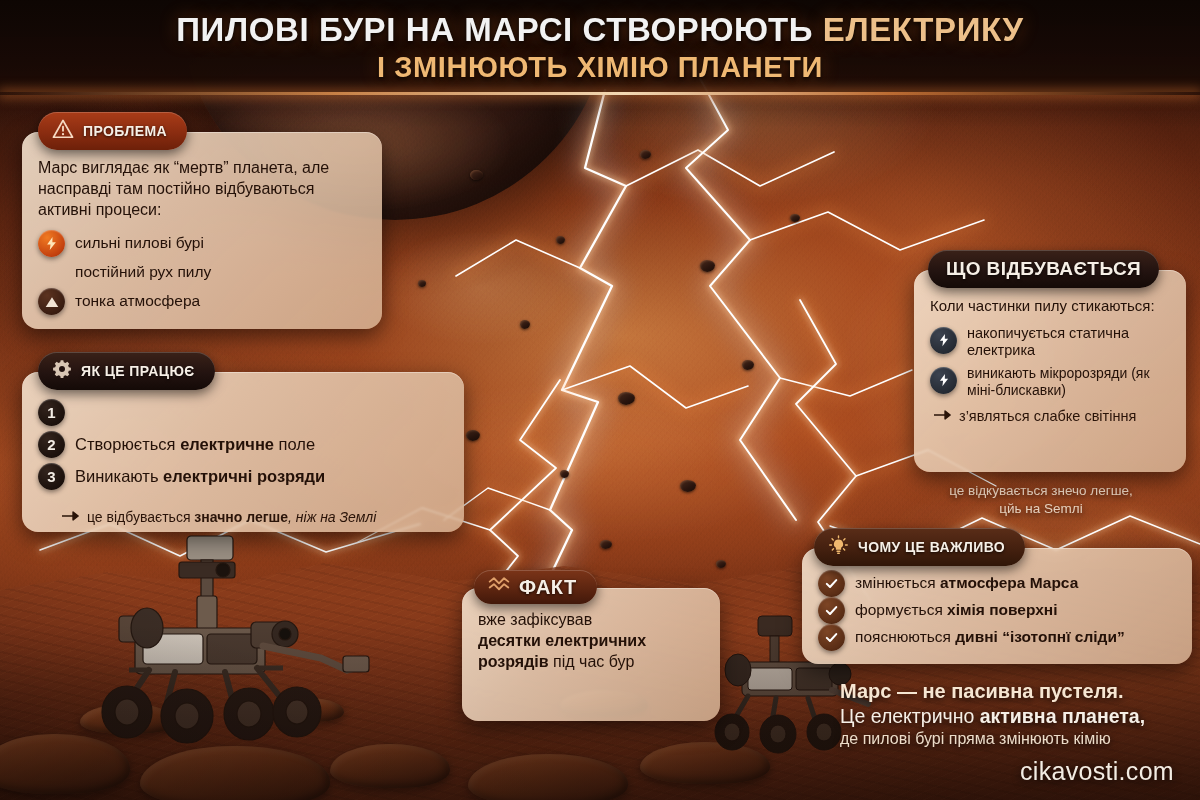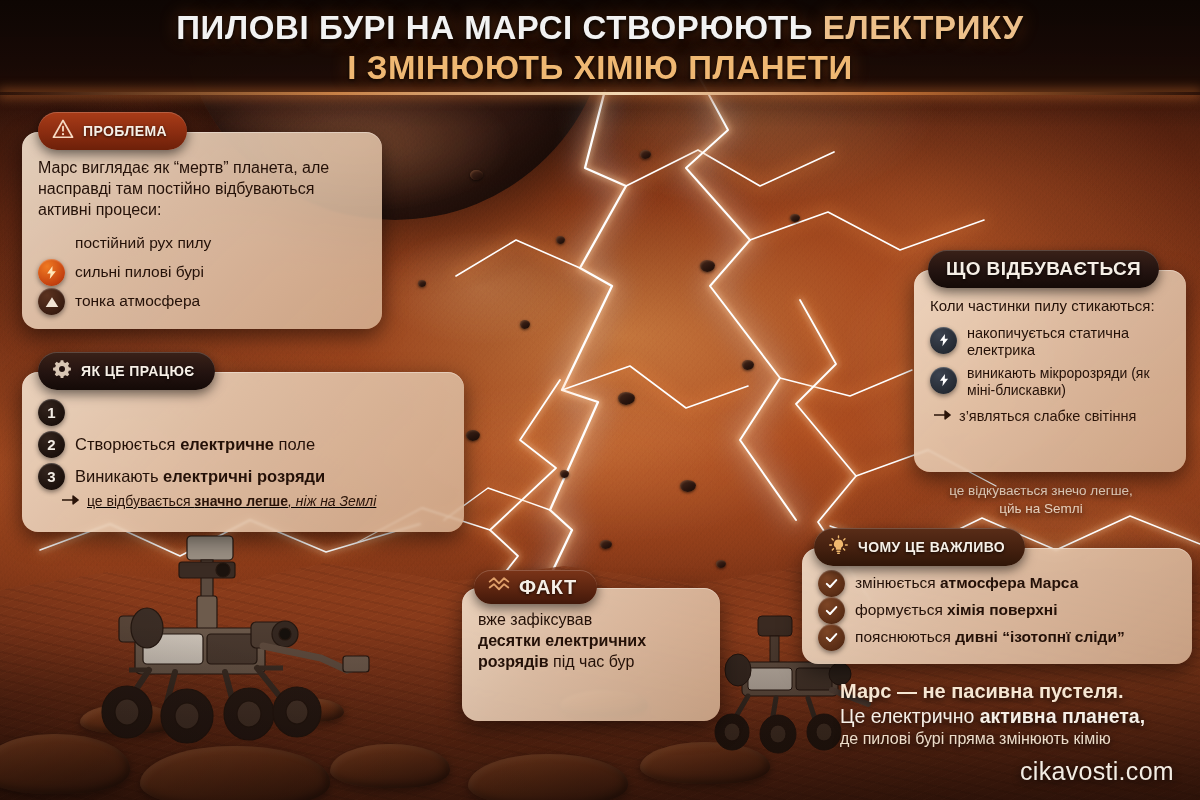--- a/index.html
+++ b/index.html
@@ -105,21 +105,21 @@
     content:""; position:absolute; left:0; right:0; bottom:0; height:3px;
     background:linear-gradient(90deg, rgba(120,50,20,.15) 0%, rgba(255,168,92,.75) 28%, rgba(255,228,190,.95) 52%, rgba(255,150,70,.70) 74%, rgba(120,50,20,.15) 100%);
     box-shadow:0 0 12px 2px rgba(255,140,60,.55);
   }
   .t-line {
     font-weight:bold; letter-spacing:.6px; line-height:1.02;
     text-shadow:0 2px 5px rgba(0,0,0,.85), 0 0 18px rgba(255,130,50,.35);
     white-space:nowrap;
   }
   .t-line1 { font-size:33px; color:#f2f2f2; }
-  .t-line2 { font-size:33px; color:#efb873; margin-top:6px; }
+  .t-line2 { font-size:29px; color:#efb873; margin-top:6px; }
   .t-accent { color:#edc08a; }
 
   
   .card {
     position:absolute; z-index:20;
     border-radius:16px;
     background:
       linear-gradient(135deg, rgba(244,226,206,.90) 0%, rgba(232,205,180,.88) 40%, rgba(214,178,148,.86) 100%);
     box-shadow:0 7px 22px rgba(0,0,0,.52), inset 0 1px 0 rgba(255,255,255,.35);
     backdrop-filter:blur(1px);
@@ -374,30 +374,30 @@
         <circle cx="12" cy="17.6" r="1.25" fill="#f7d9c2"></circle>
       </svg>
     </span>
     <span class="htxt">ПРОБЛЕМА</span>
   </div>
 
   <div class="card-inner" style="padding-top:26px;">
     <div class="body-text">Марс виглядає як “мертв” планета, але насправді там постійно відбуваються активні процеси:</div>
     <div class="bullets">
       <div class="brow">
-        <span class="ico" style="visibility:hidden"></span>
-        <span class="btxt">постійний рух пилу</span>
-      </div>
-      <div class="brow">
         <span class="ico ico-orange">
           <svg width="15" height="15" viewBox="0 0 24 24">
               <path d="M13.6 1.5 L5 13.4 h5.4 L9.2 22.5 L19 9.9 h-5.6 z" fill="#ffe6b8"></path>
             </svg>
         </span>
         <span class="btxt">сильні пилові бурі</span>
+      </div>
+      <div class="brow">
+        <span class="ico" style="visibility:hidden"></span>
+        <span class="btxt">постійний рух пилу</span>
       </div>
       <div class="brow">
         <span class="ico ico-brown">
           <svg width="16" height="14" viewBox="0 0 24 20">
               <path d="M12 3 C15.5 8, 19 14.5, 21.5 17.5 H2.5 C5 14.5, 8.5 8, 12 3 Z" fill="#f1e3d4"></path>
             </svg>
         </span>
         <span class="btxt">тонка атмосфера</span>
       </div>
     </div>
@@ -423,21 +423,21 @@
       </div>
       <div class="brow" style="min-height:32px;">
         <span class="ico ico-num">2</span>
         <span class="btxt" style="font-size:16.5px;"><span>Створюється </span><b>електричне</b><span> поле</span></span>
       </div>
       <div class="brow" style="min-height:32px;">
         <span class="ico ico-num">3</span>
         <span class="btxt" style="font-size:16.5px;"><span>Виникають </span><b>електричні розряди</b><span></span></span>
       </div>
     </div>
-    <div class="subnote" style="padding-left:24px; margin-top:0;text-decoration:underline;">
+    <div class="subnote" style="padding-left:24px; margin-top:16px;">
       <span class="arrow-ic">
         <svg width="17" height="12" viewBox="0 0 20 12">
             <path d="M0 6 H13 M13 1.4 L19 6 L13 10.6 Z" stroke="#2a1409" stroke-width="1.7" fill="#2a1409" stroke-linejoin="round"></path>
           </svg>
       </span>
       <span class="stxt"><span>це відбувається </span><b>значно легше</b><i>, ніж на Землі</i></span>
     </div>
   </div>
 </div>
 

